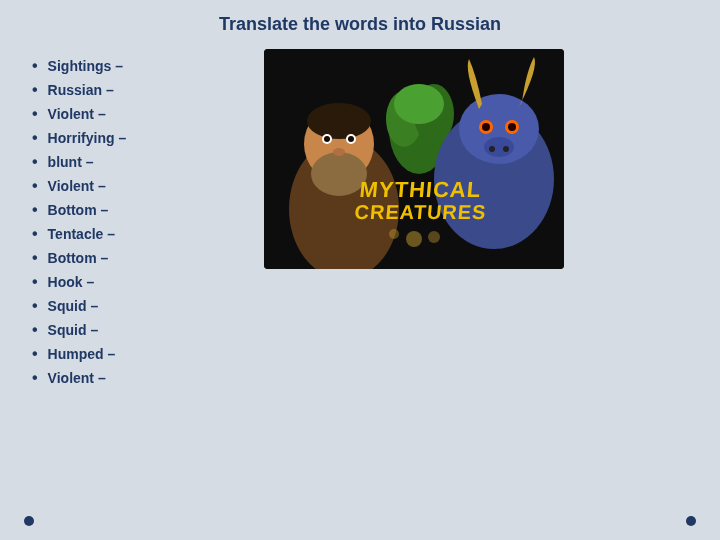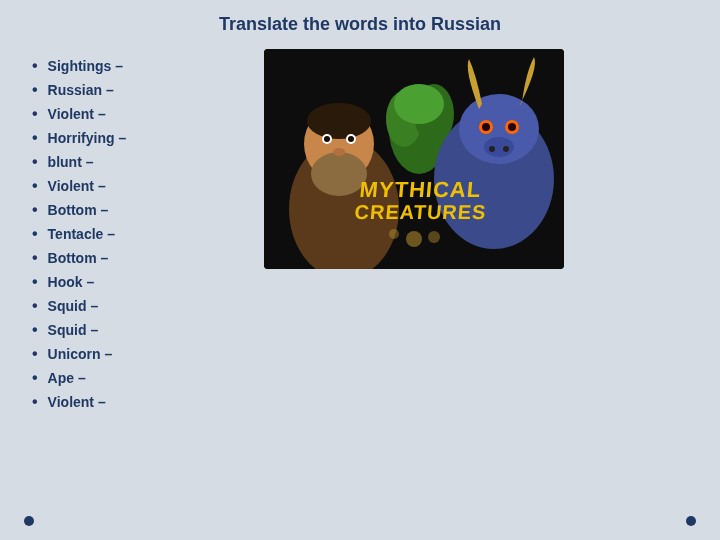--- a/index.html
+++ b/index.html
@@ -109,22 +109,21 @@
         <li>Violent –</li>
         <li>Horrifying –</li>
         <li>blunt –</li>
         <li>Violent –</li>
         <li>Bottom –</li>
         <li>Tentacle –</li>
         <li>Bottom –</li>
         <li>Hook –</li>
         <li>Squid –</li>
         <li>Squid –</li>
-        <li>Unicorn –</li>
-        <li>Ape –</li>
+        <li>Humped –</li>
         <li>Violent –</li>
       </ul>
 
     <div class="image-area">
       <div class="mythical-image">
         <svg viewBox="0 0 300 220" xmlns="http://www.w3.org/2000/svg">
 
           <rect width="300" height="220" fill="#0d0d0d"></rect>
 
           <ellipse cx="80" cy="160" rx="55" ry="70" fill="#5a3a1a"></ellipse>

